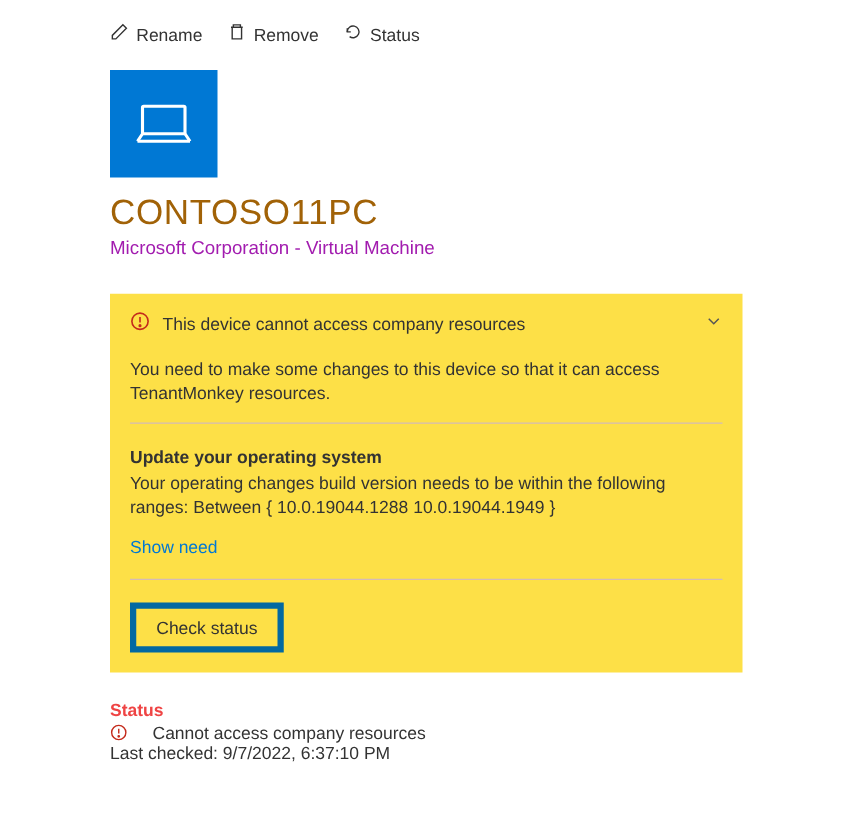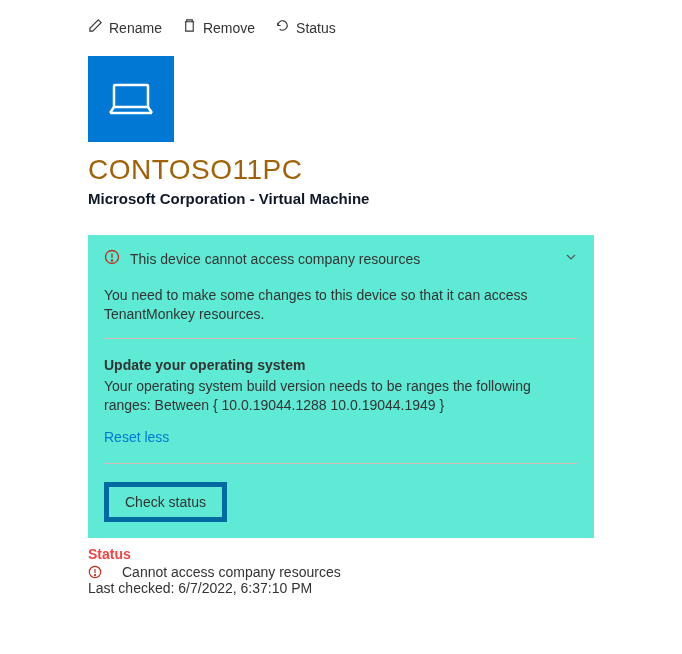--- a/index.html
+++ b/index.html
@@ -49,28 +49,28 @@
     }
     .device-name {
       font-size: 28px;
       font-weight: 300;
       color: #a16207;
       margin-bottom: 4px;
       letter-spacing: 0.5px;
     }
     .device-subtitle {
       font-size: 15px;
-      color: #0f172a;
+      color: #a21caf;
       margin-bottom: 28px;
-      font-weight: 700;
+      font-weight: 400;
     }
     .alert-box {
-      background: #5eead4;
+      background: #fde047;
       padding: 14px 16px 16px 16px;
-      margin-bottom: 8px;
+      margin-bottom: 22px;
       font-size: 14px;
       color: #333;
     }
     .alert-header {
       display: flex;
       align-items: center;
       gap: 10px;
       margin-bottom: 18px;
     }
     .alert-header .error-icon {
@@ -198,34 +198,34 @@
         <svg width="14" height="14" viewBox="0 0 14 14" fill="none" stroke="#555" stroke-width="1.2">
           <path d="M3 5 L7 9 L11 5"></path>
         </svg>
       </span>
     </div>
 
     <div class="section-text">You need to make some changes to this device so that it can access TenantMonkey resources.</div>
     <hr class="divider">
 
     <div class="section-title">Update your operating system</div>
-    <div class="section-text">Your operating system build version needs to be ranges the following ranges: Between { 10.0.19044.1288 10.0.19044.1949 }</div>
-    <span class="show-less">Reset less</span>
+    <div class="section-text">Your operating changes build version needs to be within the following ranges: Between { 10.0.19044.1288 10.0.19044.1949 }</div>
+    <span class="show-less">Show need</span>
     <hr class="divider">
 
     <button class="check-status-btn">Check status</button>
   </div>
 
   <div class="status-section">
     <div class="status-heading">Status</div>
     <div class="status-line">
       <span class="error-icon-circle">
         <svg width="14" height="14" viewBox="0 0 16 16" fill="none" stroke="#c42b1c" stroke-width="1.3">
           <circle cx="8" cy="8" r="6.5"></circle>
           <line x1="8" y1="4.5" x2="8" y2="9"></line>
           <circle cx="8" cy="11.5" r="0.6" fill="#c42b1c"></circle>
         </svg>
       </span>
       <span>Cannot access company resources</span>
     </div>
-    <div class="status-checked">Last checked: 6/7/2022, 6:37:10 PM</div>
+    <div class="status-checked">Last checked: 9/7/2022, 6:37:10 PM</div>
   </div>
 </div>
 
 </body></html>

